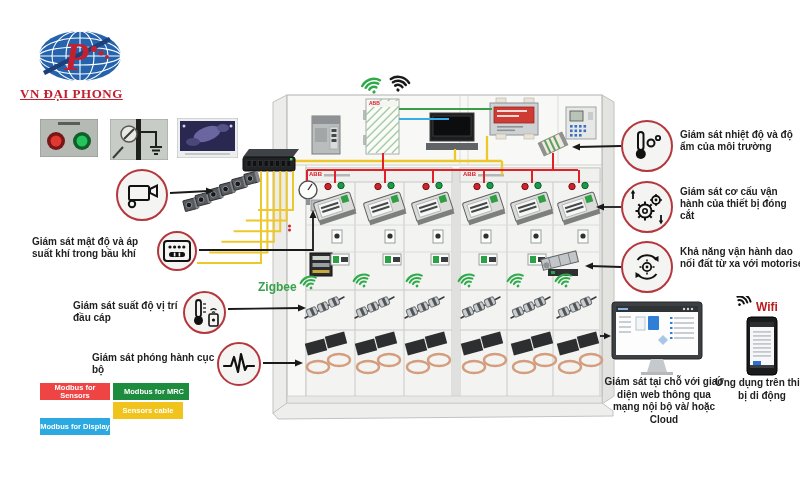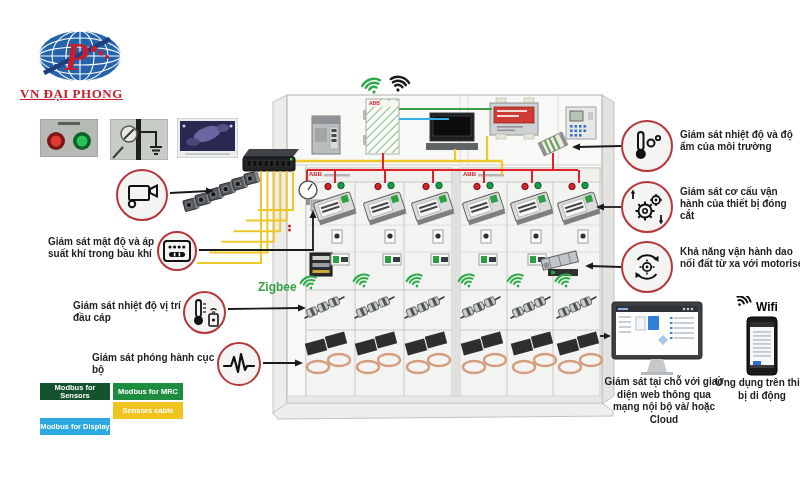--- a/index.html
+++ b/index.html
@@ -5,27 +5,27 @@
   html,body{margin:0;padding:0;background:#fff;}
   #stage{position:relative;width:800px;height:500px;background:#fff;overflow:hidden;
          font-family:"Liberation Sans",sans-serif;}
   .abs{position:absolute;}
   svg{display:block;}
   .callout-text{font-size:10px;font-weight:700;color:#1f1f1f;line-height:1.22;}
   .circle{border:2px solid #b5373e;background:#f4f4f2;border-radius:50%;
           display:flex;align-items:center;justify-content:center;box-sizing:border-box;}
   .legend-box{width:70px;height:17px;display:flex;align-items:center;justify-content:center;
               text-align:center;color:#fff;font-size:7.5px;font-weight:700;line-height:1.05;}
-  .lg-red{background:#14532d;} .lg-green{background:#1e8c3e;}
+  .lg-red{background:#ef4444;} .lg-green{background:#1e8c3e;padding-left:6px;}
   .lg-blue{background:#2ba9e0;margin-top:16px;} .lg-yellow{background:#f0c41d;}
   .brand{color:#d6212b;font-weight:700;}
   .logo-text{font-family:"Liberation Serif",serif;color:#c22030;font-weight:700;
              font-size:13px;letter-spacing:.5px;text-decoration:underline;}
   .zigbee{color:#3aa14b;font-weight:700;font-size:12px;}
-  .wifi-lab{font-weight:700;font-size:12px;color:#000000;}
+  .wifi-lab{font-weight:700;font-size:12px;color:#b91c1c;}
   .bottom-lab{font-size:10px;font-weight:700;color:#1f1f1f;text-align:center;line-height:1.25;}
 </style>
 </head>
 <body>
 
 <div id="stage">
 
 <svg class="abs" style="left:0;top:0" width="800" height="500" viewBox="0 0 800 500">
 
   <g>
@@ -647,35 +647,35 @@
 </div>
 
 <div class="abs circle" style="left:116px;top:169px;width:52px;height:52px">
   <svg width="44" height="44" viewBox="-22 -22 44 44">
     <rect x="-13" y="-9" width="20" height="14" rx="1.5" fill="none" stroke="#111" stroke-width="2"></rect>
     <polygon points="8,-6 15,-9.5 15,1.5 8,-2" fill="none" stroke="#111" stroke-width="2"></polygon>
     <circle cx="-10" cy="9" r="3.2" fill="none" stroke="#111" stroke-width="2"></circle>
   </svg>
 </div>
 
-<div class="abs callout-text" style="left:48px;top:236px;width:118px">Giám sát mật độ và áp suất khí trong bầu khí</div>
+<div class="abs callout-text" style="left:32px;top:236px;width:118px">Giám sát mật độ và áp suất khí trong bầu khí</div>
 <div class="abs circle" style="left:157px;top:231px;width:40px;height:40px">
   <svg width="32" height="32" viewBox="-16 -16 32 32">
     <rect x="-13" y="-10" width="26" height="20" rx="3" fill="none" stroke="#111" stroke-width="2"></rect>
     <circle cx="-7" cy="-4" r="1.6" fill="#111"></circle>
         <circle cx="-2.4" cy="-4" r="1.6" fill="#111"></circle>
         <circle cx="2.2" cy="-4" r="1.6" fill="#111"></circle>
         <circle cx="6.8" cy="-4" r="1.6" fill="#111"></circle>
     <rect x="-8" y="1" width="16" height="5" rx="2.5" fill="#111"></rect>
     <rect x="-3.2" y="1.6" width="1.6" height="3.8" fill="#f4f4f2"></rect>
         <rect x="1.6" y="1.6" width="1.6" height="3.8" fill="#f4f4f2"></rect>
   </svg>
 </div>
 
-<div class="abs callout-text" style="left:73px;top:300px;width:118px">Giám sát nhiệt độ vị trí đầu cáp</div>
+<div class="abs callout-text" style="left:73px;top:300px;width:118px">Giám sát suất độ vị trí đầu cáp</div>
 <div class="abs circle" style="left:183px;top:291px;width:43px;height:43px">
   <svg width="34" height="34" viewBox="-17 -17 34 34">
     <rect x="-9" y="-13" width="5" height="17" rx="2.5" fill="none" stroke="#111" stroke-width="1.8"></rect>
     <circle cx="-6.5" cy="7.5" r="4.5" fill="#111"></circle>
     <line x1="-2" y1="-9" x2="1" y2="-9" stroke="#111" stroke-width="1.2"></line>
         <line x1="-2" y1="-5" x2="1" y2="-5" stroke="#111" stroke-width="1.2"></line>
         <line x1="-2" y1="-1" x2="1" y2="-1" stroke="#111" stroke-width="1.2"></line>
     <rect x="4" y="1" width="9" height="12" rx="1.5" fill="none" stroke="#111" stroke-width="1.6"></rect>
     <circle cx="8.5" cy="7" r="1.6" fill="#111"></circle>
     <path d="M 5.5,-3 A 4.5,4.5 0 0 1 11.5,-3" fill="none" stroke="#111" stroke-width="1.4"></path>

